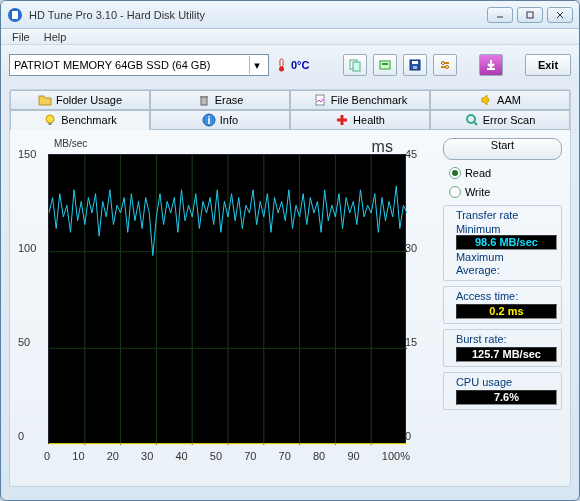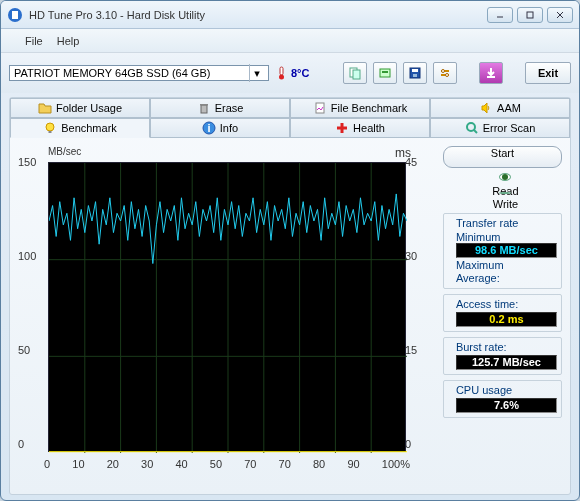--- a/index.html
+++ b/index.html
@@ -3,46 +3,46 @@
 <meta charset="utf-8">
 <style>
   * { box-sizing: border-box; margin: 0; padding: 0; font-family: "Segoe UI", Tahoma, sans-serif; font-size: 11px; }
   body { background: #d8e6f2; }
   .window { width: 580px; height: 501px; background: linear-gradient(#e6eef7, #d8e6f2); border: 1px solid #5a7fa0; border-radius: 6px; box-shadow: 0 0 8px rgba(0,0,0,.3); overflow: hidden; }
   .titlebar { height: 28px; display: flex; align-items: center; padding: 0 6px; background: linear-gradient(#f0f6fb, #dce9f5); border-bottom: 1px solid #b0c4d8; }
   .titlebar .icon { width: 16px; height: 16px; margin-right: 6px; }
   .titlebar .title { flex: 1; color: #333; }
   .winbtns { display: flex; gap: 4px; }
   .winbtn { width: 26px; height: 16px; border: 1px solid #8aa8c0; border-radius: 3px; background: linear-gradient(#f4f9fd, #d4e3f0); display: flex; align-items: center; justify-content: center; font-size: 10px; color: #334; }
-  .menubar { height: 24px; padding: 0 24px; display: flex; align-items: center; gap: 14px; background: linear-gradient(#f2f7fb, #e3edf5); border-bottom: 1px solid #cfd9e3; color: #333; }
+  .menubar { height: 16px; padding: 0 11px; display: flex; align-items: center; gap: 14px; background: linear-gradient(#f2f7fb, #e3edf5); border-bottom: 1px solid #cfd9e3; color: #333; }
   .menubar span { text-decoration: underline; text-decoration-color: transparent; }
   .toolbar { height: 40px; padding: 4px 8px; display: flex; align-items: center; gap: 6px; background: linear-gradient(#eef4fa, #e0eaf3); }
-  .drive-select { width: 260px; height: 16px; border: 1px solid #7a94ac; background: #fff; display: flex; align-items: center; padding: 0 4px; }
+  .drive-select { width: 260px; height: 22px; border: 1px solid #7a94ac; background: #fff; display: flex; align-items: center; padding: 0 4px; }
   .drive-select span { flex: 1; white-space: nowrap; overflow: hidden; }
   .drive-select .dd { width: 15px; height: 18px; border-left: 1px solid #a8b8c8; display: flex; align-items: center; justify-content: center; }
   .temp { display: flex; align-items: center; gap: 2px; font-weight: bold; color: #00a; }
   .toolbar-spacer { flex: 1; }
   .tbtn { width: 24px; height: 22px; border: 1px solid #9ab; border-radius: 2px; background: linear-gradient(#fdfefe, #e3ecf3); display: flex; align-items: center; justify-content: center; }
   .tbtn svg { width: 14px; height: 14px; }
   .exitbtn { width: 46px; height: 22px; border: 1px solid #9ab; border-radius: 2px; background: linear-gradient(#fdfefe, #e3ecf3); display: flex; align-items: center; justify-content: center; font-weight: bold; }
   .content { margin: 4px 8px 8px 8px; background: linear-gradient(#f7fafd, #eaf1f7); border: 1px solid #c3d1dd; border-radius: 3px; height: 398px; position: relative; }
   .tabrow { display: flex; justify-content: center; }
   .tab { flex: 1; height: 20px; display: flex; align-items: center; justify-content: center; gap: 4px; border: 1px solid #b0c0ce; background: linear-gradient(#f0f5fa, #dfe9f2); position: relative; z-index: 1; }
   .tab.active { background: #f0f5fa; border-bottom: 1px solid #f0f5fa; z-index: 3; }
   .tabpane { position: relative; padding: 8px; height: 356px; display: flex; gap: 8px; border-top: 1px solid #b0c0ce; margin-top: -1px; z-index: 2; }
   .chart-wrap { position: relative; width: 420px; height: 340px; }
   .chart { position: absolute; left: 30px; top: 16px; width: 358px; height: 290px; background: #000; border: 1px solid #223; }
-  .ylabel-l { position: absolute; left: 30px; top: 0; font-size: 10px; color: #333; }
-  .ylabel-r { position: absolute; right: 24px; top: 0; font-size: 12px; color: #333; }
+  .ylabel-l { position: absolute; left: 36px; top: 0; font-size: 10px; color: #333; }
+  .ylabel-r { position: absolute; right: 42px; top: 0; font-size: 16px; color: #333; }
   .yticks-l { position: absolute; left: 0; top: 10px; width: 28px; height: 294px; display: flex; flex-direction: column; justify-content: space-between; text-align: left; font-size: 10px; color: #333; }
   .yticks-r { position: absolute; right: 4px; top: 10px; width: 26px; height: 294px; display: flex; flex-direction: column; justify-content: space-between; text-align: left; font-size: 10px; color: #333; }
   .xticks { position: absolute; left: 26px; bottom: 16px; width: 366px; display: flex; justify-content: space-between; font-size: 10px; color: #333; }
   .side { width: 120px; display: flex; flex-direction: column; gap: 3px; }
   .startbtn { height: 22px; border: 1px solid #9ab; border-radius: 9px; background: linear-gradient(#fdfefe, #e5ecf3); display: flex; align-items: flex-start; justify-content: center; margin-bottom: 2px; }
-  .radio-row { display: flex; align-items: center; gap: 4px; padding-left: 6px; height: 16px; flex-direction: column; }
+  .radio-row { display: flex; align-items: center; gap: 4px; padding-left: 6px; height: 16px; }
   .radio { width: 12px; height: 12px; border: 1px solid #6a8; border-radius: 50%; background: #fff; display: flex; align-items: center; justify-content: center; }
   .radio.checked::after { content: ""; width: 6px; height: 6px; background: #2a6e2a; border-radius: 50%; }
   .group { border: 1px solid #c6d2dc; border-radius: 2px; padding: 3px 4px 4px 12px; margin-top: 2px; }
   .group-title { font-size: 11px; color: #003a7a; margin-bottom: 2px; }
   .stat-label { font-size: 11px; color: #003a7a; margin-top: 1px; }
   .stat-val { height: 15px; color: #11ddff; background: #000; text-align: center; font-weight: bold; font-size: 11px; border: 1px inset #888; line-height: 13px; }
   .stat-val.yellow { color: #ffee00; }
   .stat-val.white { color: #fff; }
   svg.ti { width: 14px; height: 14px; }
 </style>
@@ -85,21 +85,21 @@
   <div class="toolbar">
     <div class="drive-select">
       <span>PATRIOT MEMORY 64GB SSD (64 GB)</span>
       <div class="dd">▾</div>
     </div>
     <div class="temp">
       <svg class="ti" viewBox="0 0 14 14">
           <rect x="5" y="1" width="3" height="8" rx="1.5" fill="#fff" stroke="#b33"></rect>
           <circle cx="6.5" cy="11" r="2.5" fill="#d22"></circle>
         </svg>
-      <span>8°C</span>
+      <span>0°C</span>
     </div>
     <div class="toolbar-spacer"></div>
     <div class="tbtn">
         <svg viewBox="0 0 14 14">
           <rect x="2" y="2" width="7" height="9" fill="#fff" stroke="#5a8"></rect>
           <rect x="5" y="4" width="7" height="9" fill="#cfe" stroke="#5a8"></rect>
         </svg>
       </div>
     <div class="tbtn">
         <svg viewBox="0 0 14 14">

